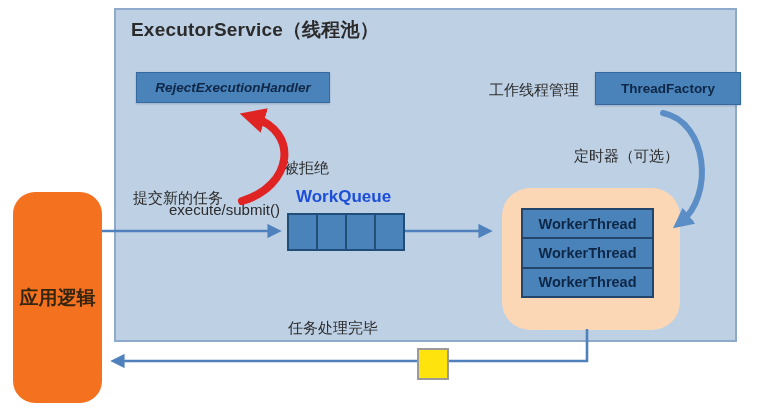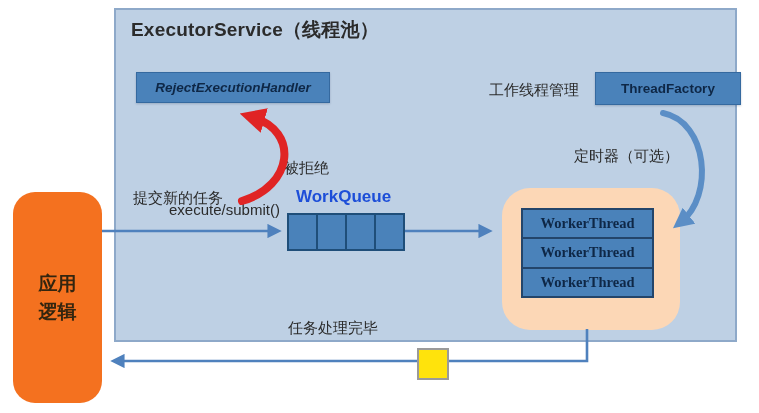--- a/index.html
+++ b/index.html
@@ -52,28 +52,28 @@
   }
   .stack {
     position: absolute; left: 521px; top: 208px; width: 133px; height: 90px;
     border: 2px solid var(--worker_border); display: flex; flex-direction: column;
     background: var(--worker_border);
   }
   .stack .row {
     flex: 1; background: var(--box_blue);
     border-bottom: 2px solid var(--worker_border);
     display: flex; align-items: center; justify-content: center;
-    font-weight: 700; font-size: 14.5px; color: var(--box_text); font-family: Liberation Serif, serif;
+    font-weight: 700; font-size: 14.5px; color: var(--box_text);
   }
   .stack .row:last-child { border-bottom: none; }
 
   .orange {
     position: absolute; left: 13px; top: 192px; width: 89px; height: 211px;
     background: var(--orange); border-radius: 22px;
-    display: flex; flex-direction: column; align-items: center; justify-content: center;
+    display: flex; flex-direction: row; align-items: center; justify-content: center;
     color: var(--orange_text); font-size: 19px; font-weight: 600; line-height: 1.45;
   }
 
   .token {
     position: absolute; left: 417px; top: 348px; width: 32px; height: 32px;
     background: var(--yellow); border: 2px solid var(--yellow_border);
   }
 
   svg.overlay { position: absolute; left: 0; top: 0; width: 759px; height: 413px; pointer-events: none; }
   .arrow-line  { stroke: var(--arrow_blue); stroke-width: 2.6; fill: none; }

